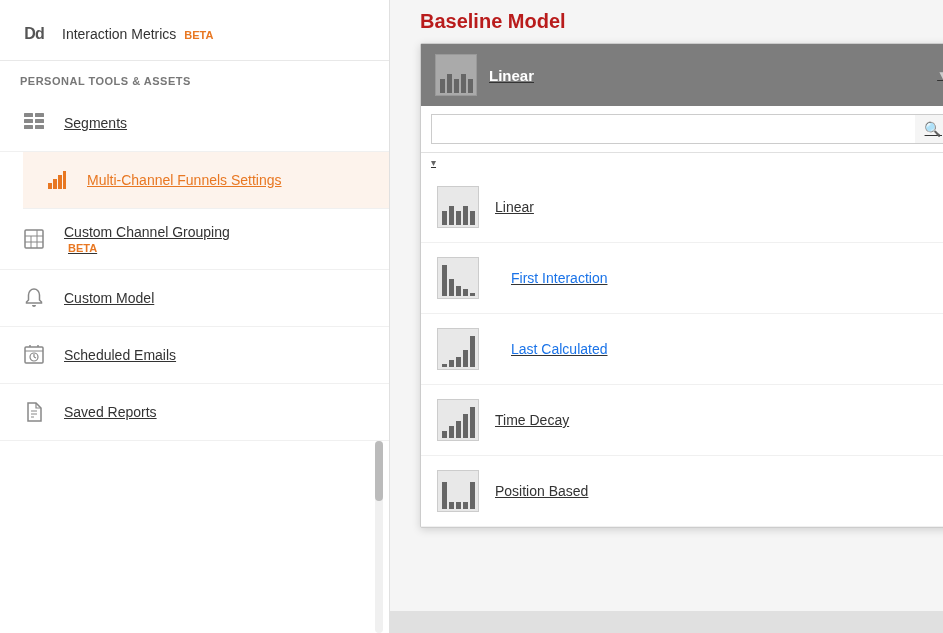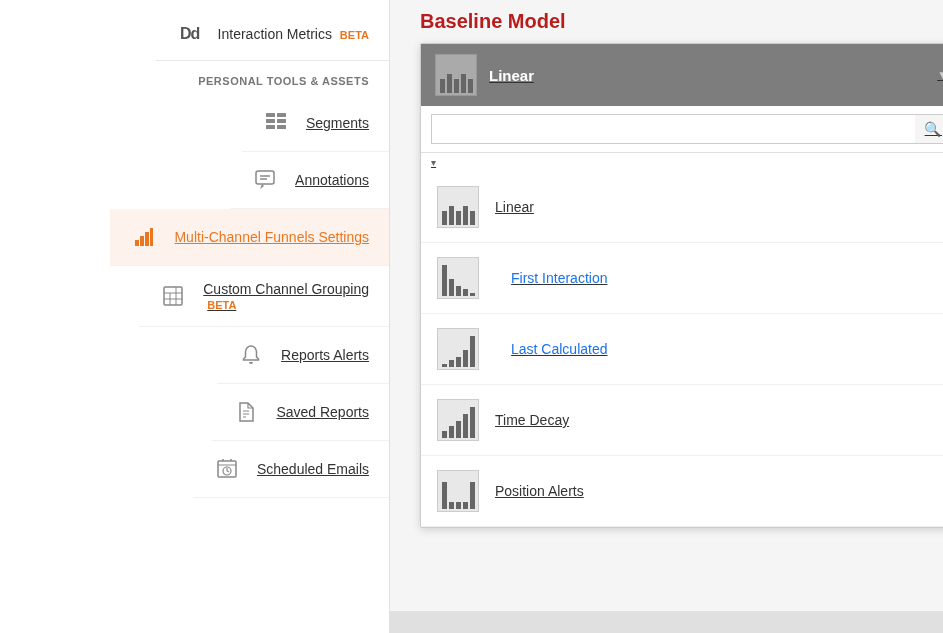--- a/index.html
+++ b/index.html
@@ -16,21 +16,20 @@
 
     
     .sidebar {
       width: 390px;
       min-width: 390px;
       background: #fff;
       border-right: 1px solid #e0e0e0;
       display: flex;
       flex-direction: column;
       padding-top: 8px;
-      align-items: flex-end;
     }
 
     .sidebar-top-item {
       display: flex;
       align-items: center;
       padding: 12px 20px;
       cursor: pointer;
       border-bottom: 1px solid #e8e8e8;
       gap: 14px;
     }
@@ -303,31 +302,20 @@
         <rect x="1" y="7" width="9" height="4" rx="0.5" fill="#888"></rect>
         <rect x="1" y="13" width="9" height="4" rx="0.5" fill="#888"></rect>
         <rect x="12" y="1" width="9" height="4" rx="0.5" fill="#888"></rect>
         <rect x="12" y="7" width="9" height="4" rx="0.5" fill="#888"></rect>
         <rect x="12" y="13" width="9" height="4" rx="0.5" fill="#888"></rect>
       </svg>
     </div>
     <div class="item-label">Segments</div>
   </div>
 
-  <div class="sidebar-item">
-    <div class="item-icon">
-      <svg width="22" height="22" viewBox="0 0 22 22" fill="none">
-        <rect x="2" y="2" width="18" height="13" rx="2" stroke="#888" stroke-width="1.5" fill="none"></rect>
-        <line x1="6" y1="7" x2="16" y2="7" stroke="#888" stroke-width="1.5"></line>
-        <line x1="6" y1="10" x2="13" y2="10" stroke="#888" stroke-width="1.5"></line>
-        <polygon points="8,15 6,20 10,17" fill="#888"></polygon>
-      </svg>
-    </div>
-    <div class="item-label">Annotations</div>
-  </div>
 
   <div class="sidebar-item active">
     <div class="item-icon">
       <svg width="22" height="22" viewBox="0 0 22 22" fill="none">
         <rect x="2" y="14" width="4" height="6" fill="#e87722"></rect>
         <rect x="7" y="10" width="4" height="10" fill="#e87722"></rect>
         <rect x="12" y="6" width="4" height="14" fill="#e87722"></rect>
         <rect x="17" y="2" width="3" height="18" fill="#e87722"></rect>
       </svg>
     </div>
@@ -350,49 +338,49 @@
     </div>
   </div>
 
   <div class="sidebar-item">
     <div class="item-icon">
       <svg width="22" height="22" viewBox="0 0 22 22" fill="none">
         <path d="M11 2C8 2 5.5 4.5 5.5 8v5l-2 2v1h15v-1l-2-2V8C16.5 4.5 14 2 11 2z" stroke="#888" stroke-width="1.5" fill="none"></path>
         <path d="M9 18c0 1.1 0.9 2 2 2s2-0.9 2-2H9z" fill="#888"></path>
       </svg>
     </div>
-    <div class="item-label">Reports Alerts</div>
-  </div>
-
-  <div class="sidebar-item">
-    <div class="item-icon">
-      <svg width="22" height="22" viewBox="0 0 22 22" fill="none">
-        <path d="M5 2h8l5 5v13H5V2z" stroke="#888" stroke-width="1.5" fill="none"></path>
-        <path d="M13 2v5h5" stroke="#888" stroke-width="1.2" fill="none"></path>
-        <line x1="8" y1="10" x2="14" y2="10" stroke="#888" stroke-width="1"></line>
-        <line x1="8" y1="13" x2="14" y2="13" stroke="#888" stroke-width="1"></line>
-        <line x1="8" y1="16" x2="11" y2="16" stroke="#888" stroke-width="1"></line>
-      </svg>
-    </div>
-    <div class="item-label">Saved Reports</div>
+    <div class="item-label">Custom Model</div>
   </div>
 
   <div class="sidebar-item">
     <div class="item-icon">
       <svg width="22" height="22" viewBox="0 0 22 22" fill="none">
         <rect x="2" y="3" width="18" height="16" rx="1" stroke="#888" stroke-width="1.5" fill="none"></rect>
         <circle cx="11" cy="13" r="4" stroke="#888" stroke-width="1.2" fill="none"></circle>
         <line x1="11" y1="10" x2="11" y2="13" stroke="#888" stroke-width="1.2"></line>
         <line x1="11" y1="13" x2="13" y2="14" stroke="#888" stroke-width="1.2"></line>
         <line x1="7" y1="3" x2="7" y2="1" stroke="#888" stroke-width="1.5"></line>
         <line x1="15" y1="3" x2="15" y2="1" stroke="#888" stroke-width="1.5"></line>
         <line x1="2" y1="7" x2="20" y2="7" stroke="#888" stroke-width="1"></line>
       </svg>
     </div>
     <div class="item-label">Scheduled Emails</div>
+  </div>
+
+  <div class="sidebar-item">
+    <div class="item-icon">
+      <svg width="22" height="22" viewBox="0 0 22 22" fill="none">
+        <path d="M5 2h8l5 5v13H5V2z" stroke="#888" stroke-width="1.5" fill="none"></path>
+        <path d="M13 2v5h5" stroke="#888" stroke-width="1.2" fill="none"></path>
+        <line x1="8" y1="10" x2="14" y2="10" stroke="#888" stroke-width="1"></line>
+        <line x1="8" y1="13" x2="14" y2="13" stroke="#888" stroke-width="1"></line>
+        <line x1="8" y1="16" x2="11" y2="16" stroke="#888" stroke-width="1"></line>
+      </svg>
+    </div>
+    <div class="item-label">Saved Reports</div>
   </div>
 
   <div style="position:relative; flex:1;">
     <div class="scrollbar-track" style="position:absolute; right:4px; top:0; width:8px; height:100%; background:#f0f0f0; border-radius:4px;">
       <div class="scrollbar-thumb"></div>
     </div>
   </div>
 </div>
 
 <div class="main-content">
@@ -467,21 +455,21 @@
       </div>
 
       <div class="dropdown-list-item">
         <div class="model-icon">
           <div class="bar" style="height:80%;"></div>
           <div class="bar" style="height:20%;"></div>
           <div class="bar" style="height:20%;"></div>
           <div class="bar" style="height:20%;"></div>
           <div class="bar" style="height:80%;"></div>
         </div>
-        <span class="option-label">Position Alerts</span>
+        <span class="option-label">Position Based</span>
       </div>
 
     </div>
   </div>
 
   <div class="right-partial-text" style="position:absolute; right:0; top:320px; color:#8b5cf6; font-size:19px; padding:8px 4px; background:#fff;">nent</div>
 
   <div class="right-partial-text2" style="position:absolute; right:0; top:445px; color:#666; font-size:16px; padding:8px 4px; background:#bef264;">ay y</div>
 
   <div style="position:absolute; bottom:0; left:0; right:0; height:22px; background:#e0e0e0;"></div>

